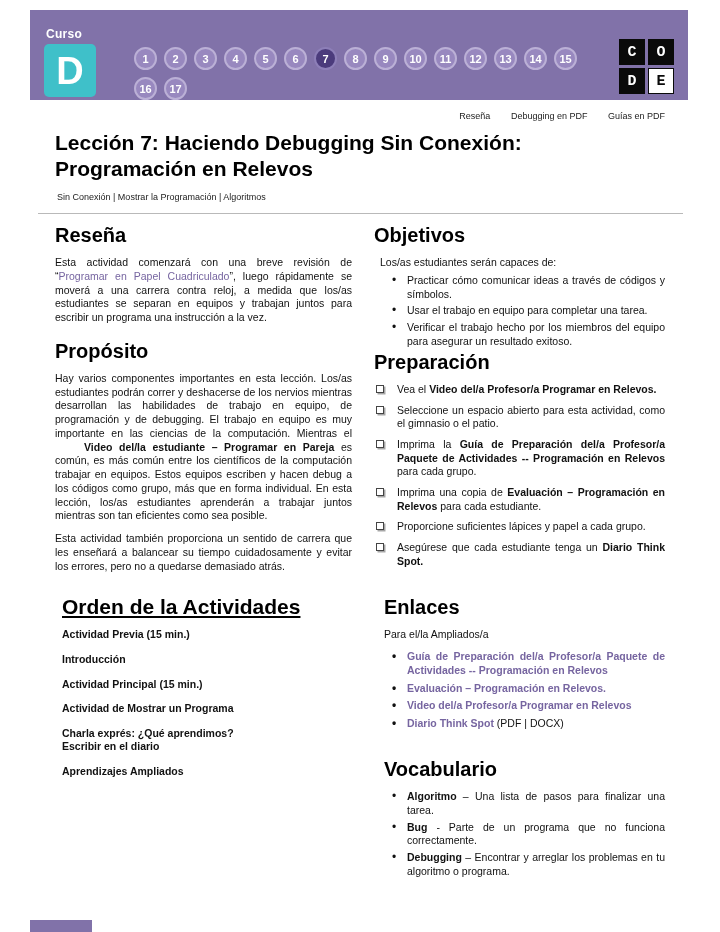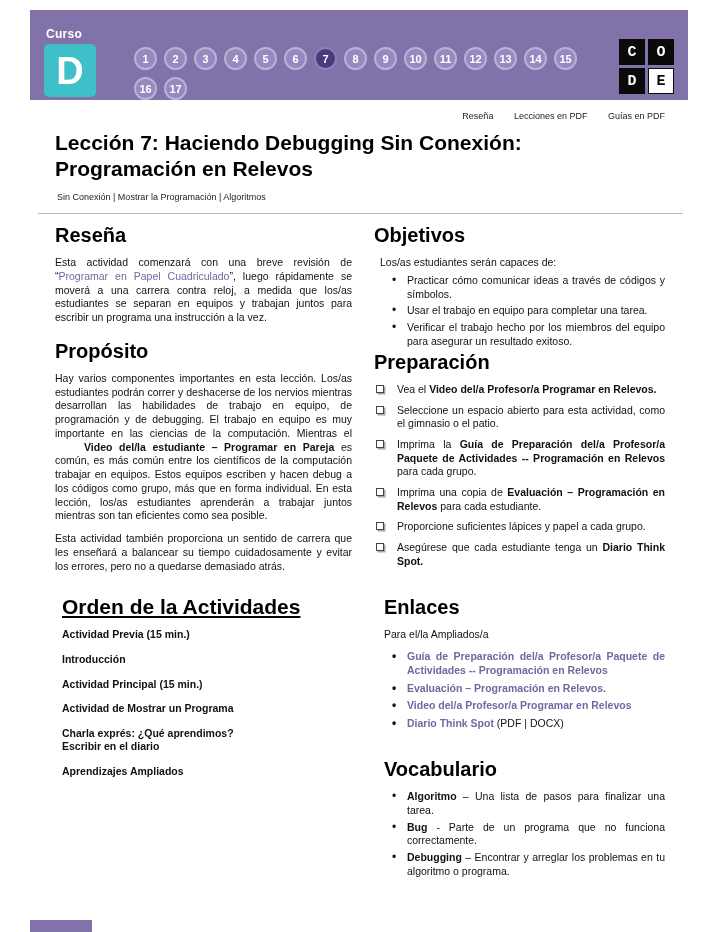--- a/index.html
+++ b/index.html
@@ -130,21 +130,21 @@
     <div class="code-logo">
       <span class="code-cell">C</span>
       <span class="code-cell">O</span>
       <span class="code-cell">D</span>
       <span class="code-cell light">E</span>
     </div>
   </header>
 
   <nav class="pdf-links">
     <span>Reseña</span>
-    <span>Lecciones en PDF</span>
+    <span>Debugging en PDF</span>
     <span>Guías en PDF</span>
   </nav>
 
   <h1 class="title">Lección 7: Haciendo Debugging Sin Conexión: Programación en Relevos</h1>
   <div class="tags">Sin Conexión  |  Mostrar la Programación  |  Algoritmos</div>
   <div class="divider"></div>
 
   <div class="col-left">
 
     <section>

